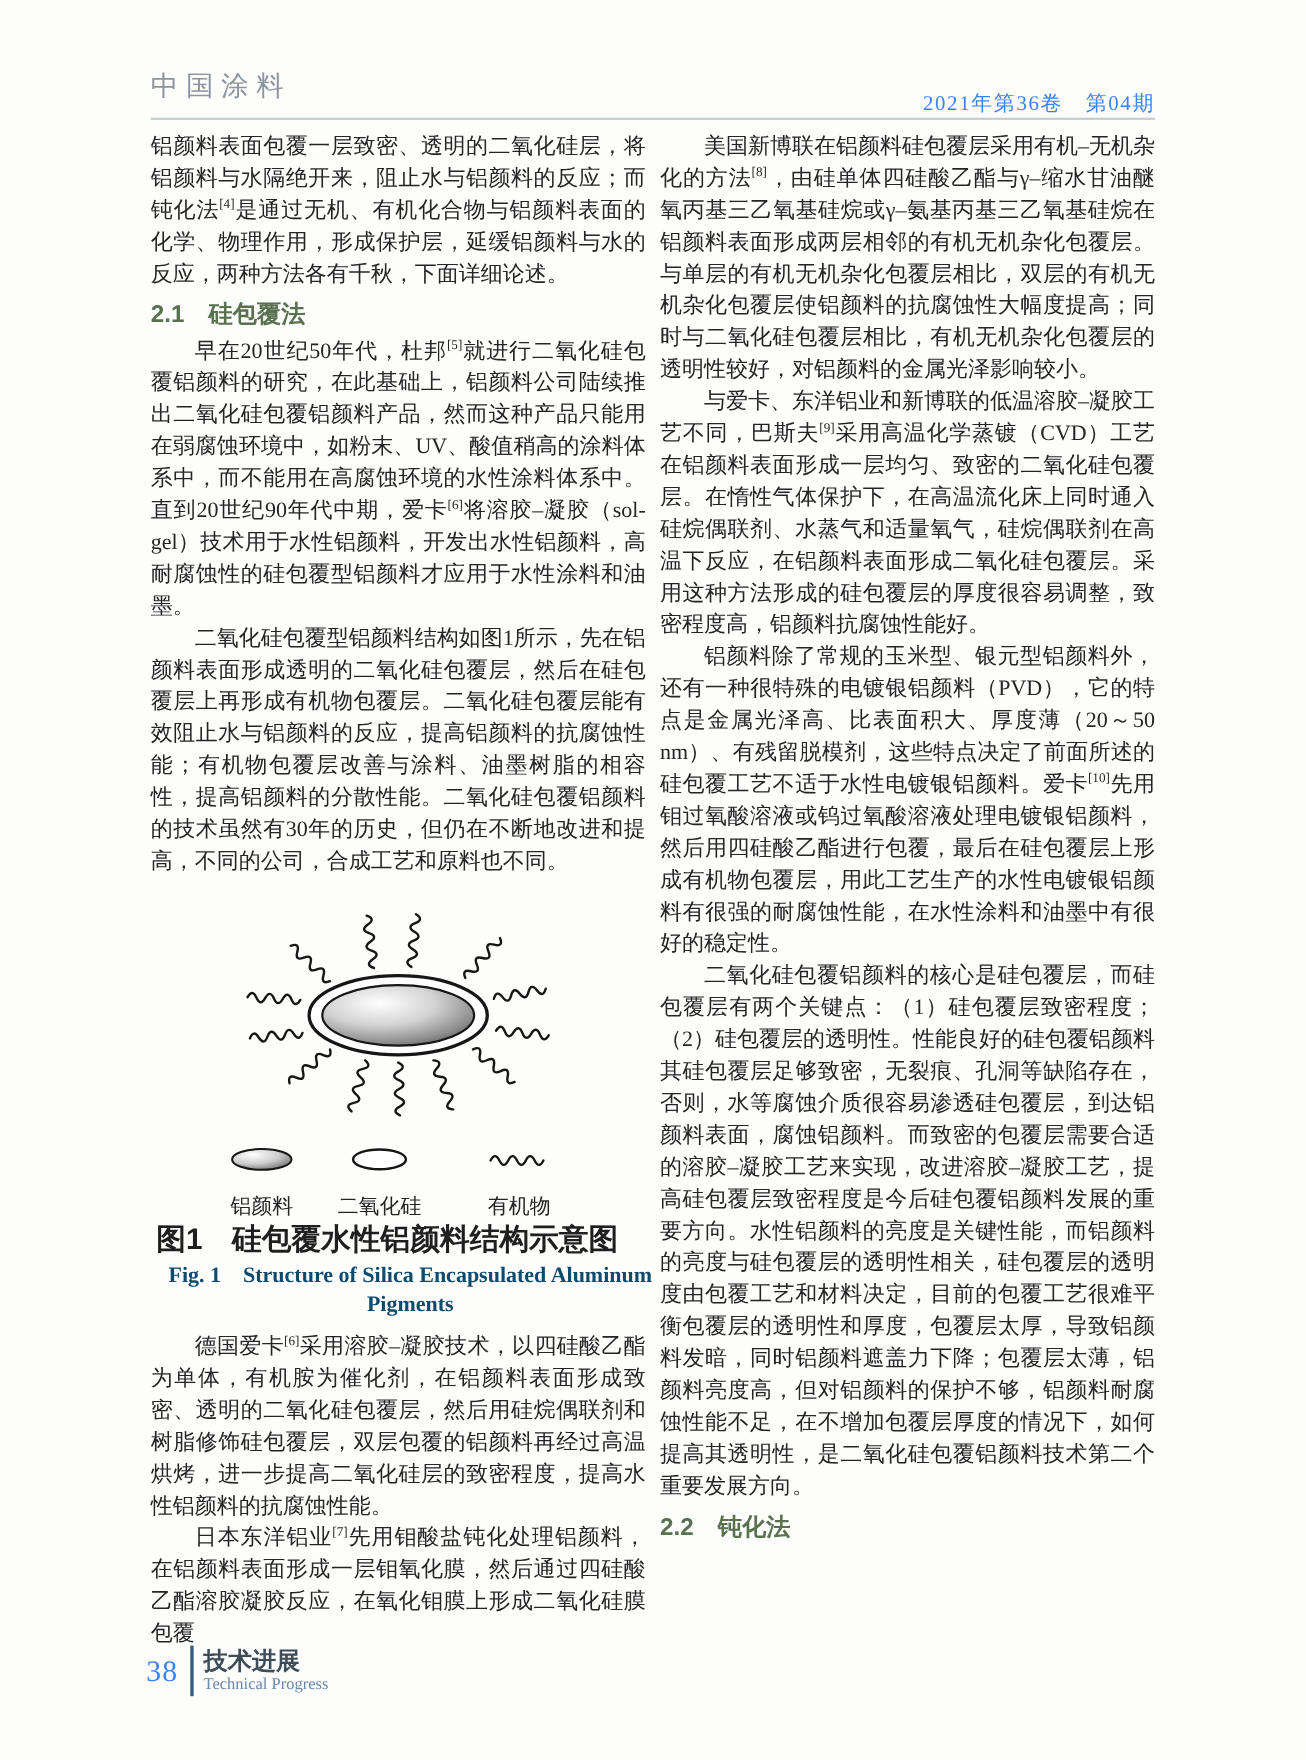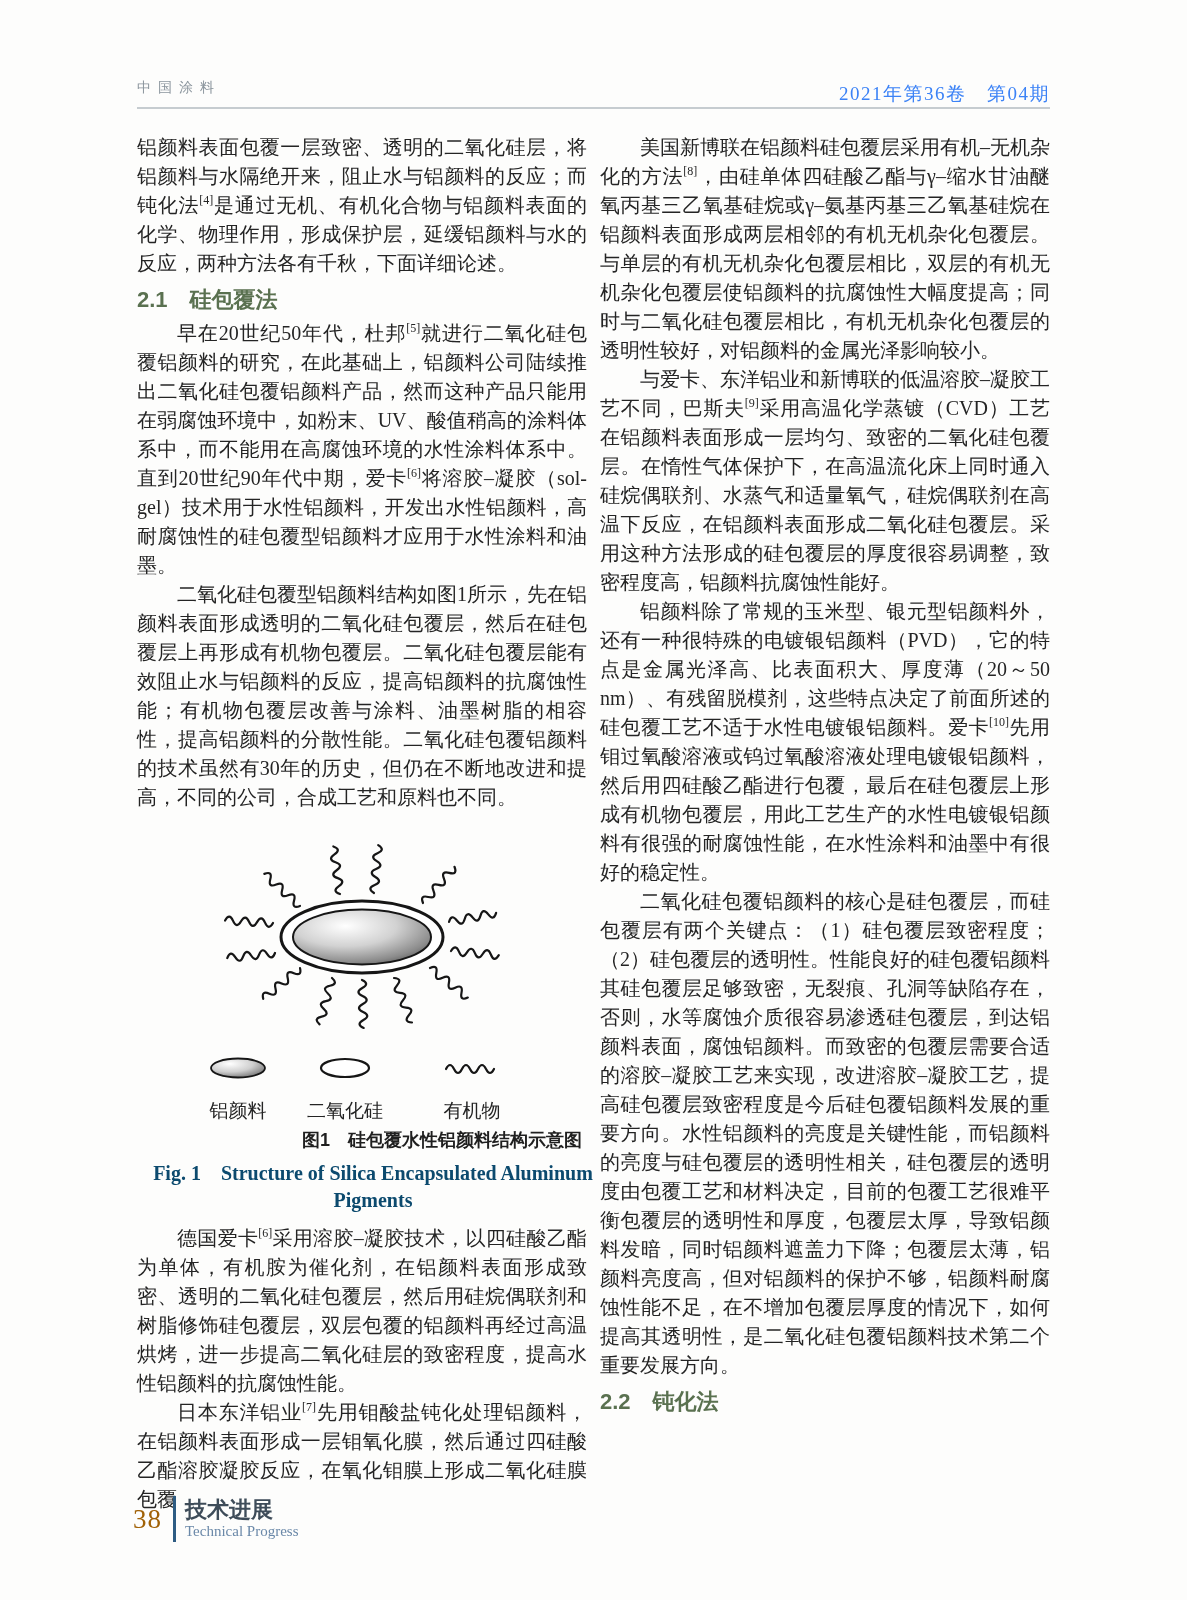--- a/index.html
+++ b/index.html
@@ -2,45 +2,45 @@
 <html><head>
 <meta charset="utf-8">
 <style>
   html,body{margin:0;padding:0;background:#e8e8e8;}
   .page{
     position:relative;width:1187px;height:1600px;margin:0 auto;
     background:#fdfdfc;overflow:hidden;
     font-family:"Liberation Serif","DejaVu Serif",serif;color:#242424;
   }
   
-  .hdr-left{position:absolute;left:137px;top:79px;font-size:14px;color:#8b959d;letter-spacing:7px;}
+  .hdr-left{position:absolute;left:137px;top:61px;font-size:25px;color:#8b959d;letter-spacing:7px;}
   .hdr-right{position:absolute;right:137px;top:81px;font-size:19px;color:#3b82f6;letter-spacing:1.5px;}
   .hdr-rule{position:absolute;left:137px;top:107px;width:913px;height:2px;background:#c6ccd0;}
   
-  .col{position:absolute;top:133px;width:450px;font-size:20px;line-height:29px;text-align:justify;text-justify:inter-ideograph;}
+  .col{position:absolute;top:119px;width:450px;font-size:20px;line-height:29px;text-align:justify;text-justify:inter-ideograph;}
   .col-left{left:137px;}
   .col-right{left:600px;}
   .col p{margin:0;}
   .ind{text-indent:2em;}
   sup{font-size:0.6em;vertical-align:super;line-height:0;}
   .sec{
     font-family:"Liberation Sans","DejaVu Sans",sans-serif;font-weight:bold;
     color:#5a7150;font-size:22px;margin:7px 0 5px;text-align:left;
   }
   
   .figure{width:440px;margin:18px auto 10px;}
   .fig-diagram{display:block;margin:0 auto;}
   .fig-legend{position:relative;height:62px;margin-top:14px;}
   .leg-item{position:absolute;top:0;transform:translateX(-50%);text-align:center;}
   .leg-label{font-size:19px;margin-top:8px;white-space:nowrap;}
-  .cap-zh{font-family:"Liberation Sans","DejaVu Sans",sans-serif;font-weight:bold;font-size:18px;text-align:right;margin-top:8px;color:#1f1f1f;}
+  .cap-zh{font-family:"Liberation Sans","DejaVu Sans",sans-serif;font-weight:bold;font-size:27px;text-align:left;margin-top:8px;color:#1f1f1f;}
   .cap-en{font-weight:bold;font-size:20px;line-height:27px;text-align:center;width:462px;margin:5px auto 0;color:#0c4a6e;}
   
   .footer{position:absolute;left:133px;top:1496px;display:flex;align-items:center;}
-  .pg-num{font-size:27px;color:#a16207;margin-right:11px;letter-spacing:1px;}
+  .pg-num{font-size:27px;color:#3b82f6;margin-right:11px;letter-spacing:1px;}
   .ft-bar{width:3px;height:46px;background:#2e5c83;margin-right:9px;}
   .ft-zh{font-family:"Liberation Sans","DejaVu Sans",sans-serif;font-weight:bold;font-size:22px;color:#3e4c59;line-height:1.15;}
   .ft-en{font-size:15px;color:#6a88a8;line-height:1.25;}
 </style>
 </head>
 <body>
 
 <div class="page">
 
   <div class="hdr-left">中国涂料</div>

